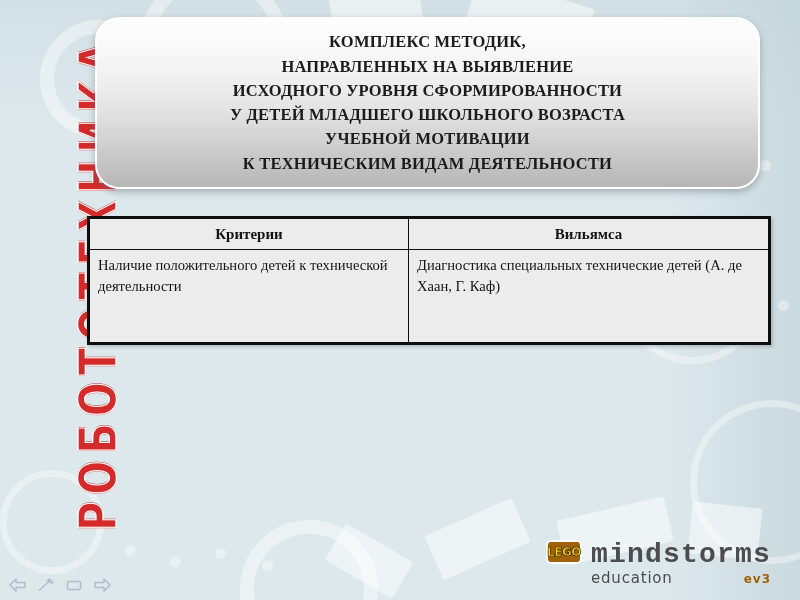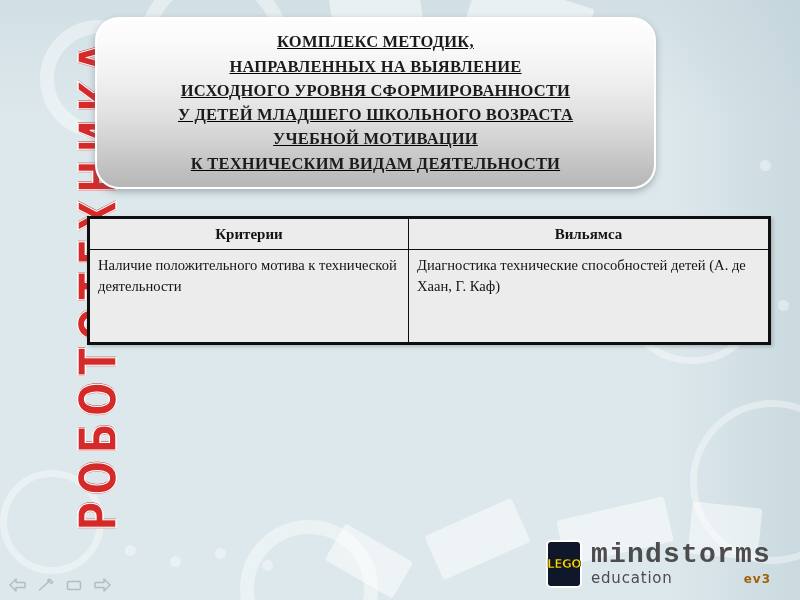--- a/index.html
+++ b/index.html
@@ -89,37 +89,36 @@
       -1px 0 0 #e86a6a;
     white-space: nowrap;
     transform: scaleY(1.28);
   }
 
   
   #title-plate {
     position: absolute;
     left: 95px;
     top: 17px;
-    width: 561px;
+    width: 665px;
     height: 172px;
     border-radius: 24px;
     background: linear-gradient(to bottom,
         #fdfdfd   0%,
         #fafafa  14%,
         #f1f1f1  34%,
         #e0e0e0  58%,
         #cccccc  78%,
         #b6b6b6 100%);
     border: 2px solid #ffffff;
     box-shadow: 0 3px 7px rgba(90,105,112,0.45), inset 0 1px 0 #ffffff;
     display: flex;
     align-items: center;
     justify-content: center;
     box-sizing: border-box;
-    text-decoration: underline;
   }
   #title-plate .title-text {
     text-align: center;
     font-family: "Liberation Serif", "DejaVu Serif", serif;
     font-weight: bold;
     font-size: 16.5px;
     line-height: 1.47;
     letter-spacing: 0.2px;
     color: #1b1b1b;
     white-space: pre-line;
@@ -168,22 +167,22 @@
   #logo {
     position: absolute;
     left: 546px;
     top: 540px;
     display: flex;
     align-items: flex-start;
     gap: 9px;
   }
   #logo .lego-badge {
     width: 36px;
-    height: 48px;
-    background: #0f172a;
+    height: 24px;
+    background: #a16207;
     border: 2px solid #ffffff;
     border-radius: 5px;
     box-sizing: border-box;
     display: flex;
     align-items: center;
     justify-content: center;
     flex: none;
   }
   #logo .lego-badge span {
     font-family: "DejaVu Sans", sans-serif;
@@ -299,22 +298,22 @@
         <col class="c2">
       </colgroup>
     <thead>
       <tr>
         <th>Критерии</th>
         <th>Вильямса</th>
       </tr>
     </thead>
     <tbody>
       <tr>
-        <td>Наличие положительного мотива к технической деятельности</td>
-        <td>Диагностика технические способностей детей (А. де Хаан, Г. Каф)</td>
+        <td>Наличие положительного детей к технической деятельности</td>
+        <td>Диагностика специальных технические детей (А. де Хаан, Г. Каф)</td>
       </tr>
     </tbody>
   </table>
 
   <div id="logo">
     <div class="lego-badge">
       <span>LEGO</span>
     </div>
     <div class="wordblock">
       <div class="mindstorms-row">

